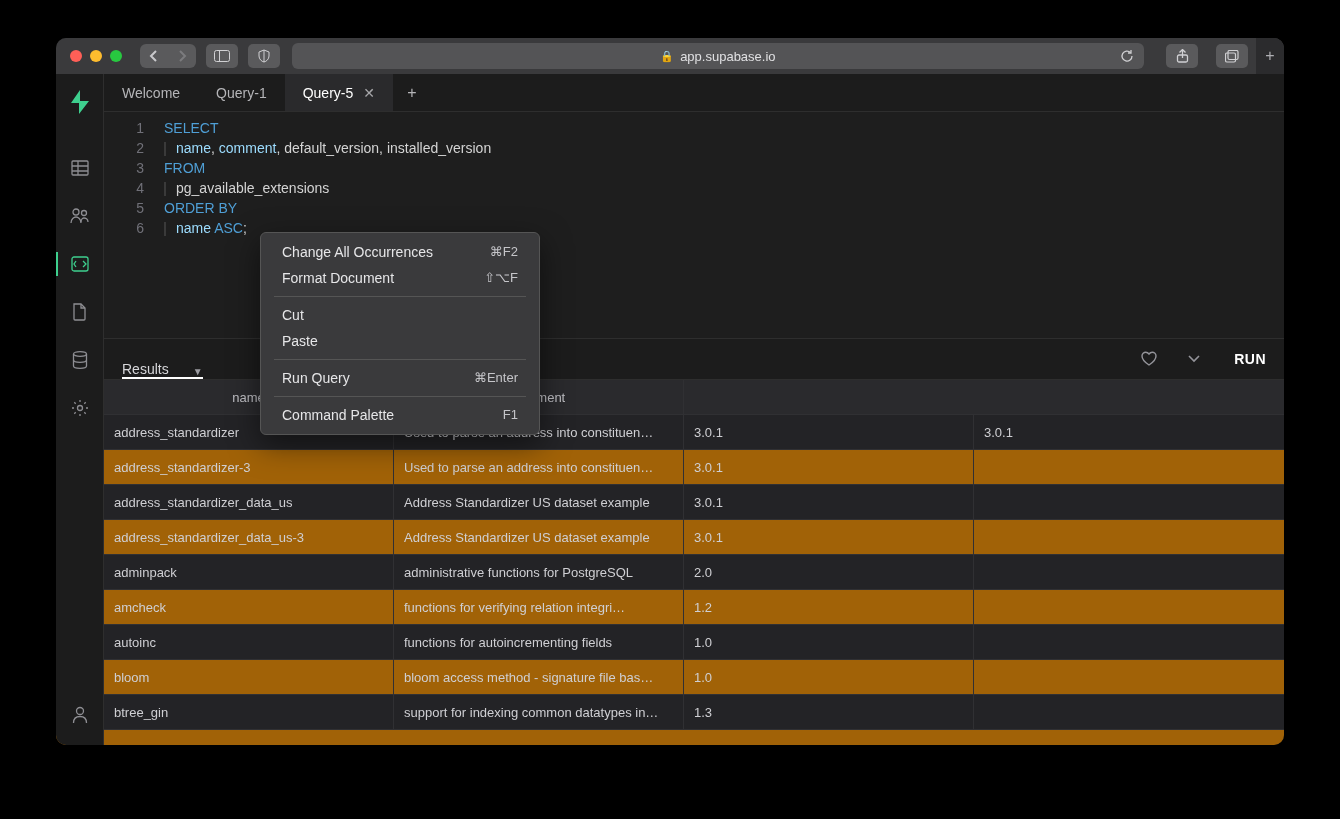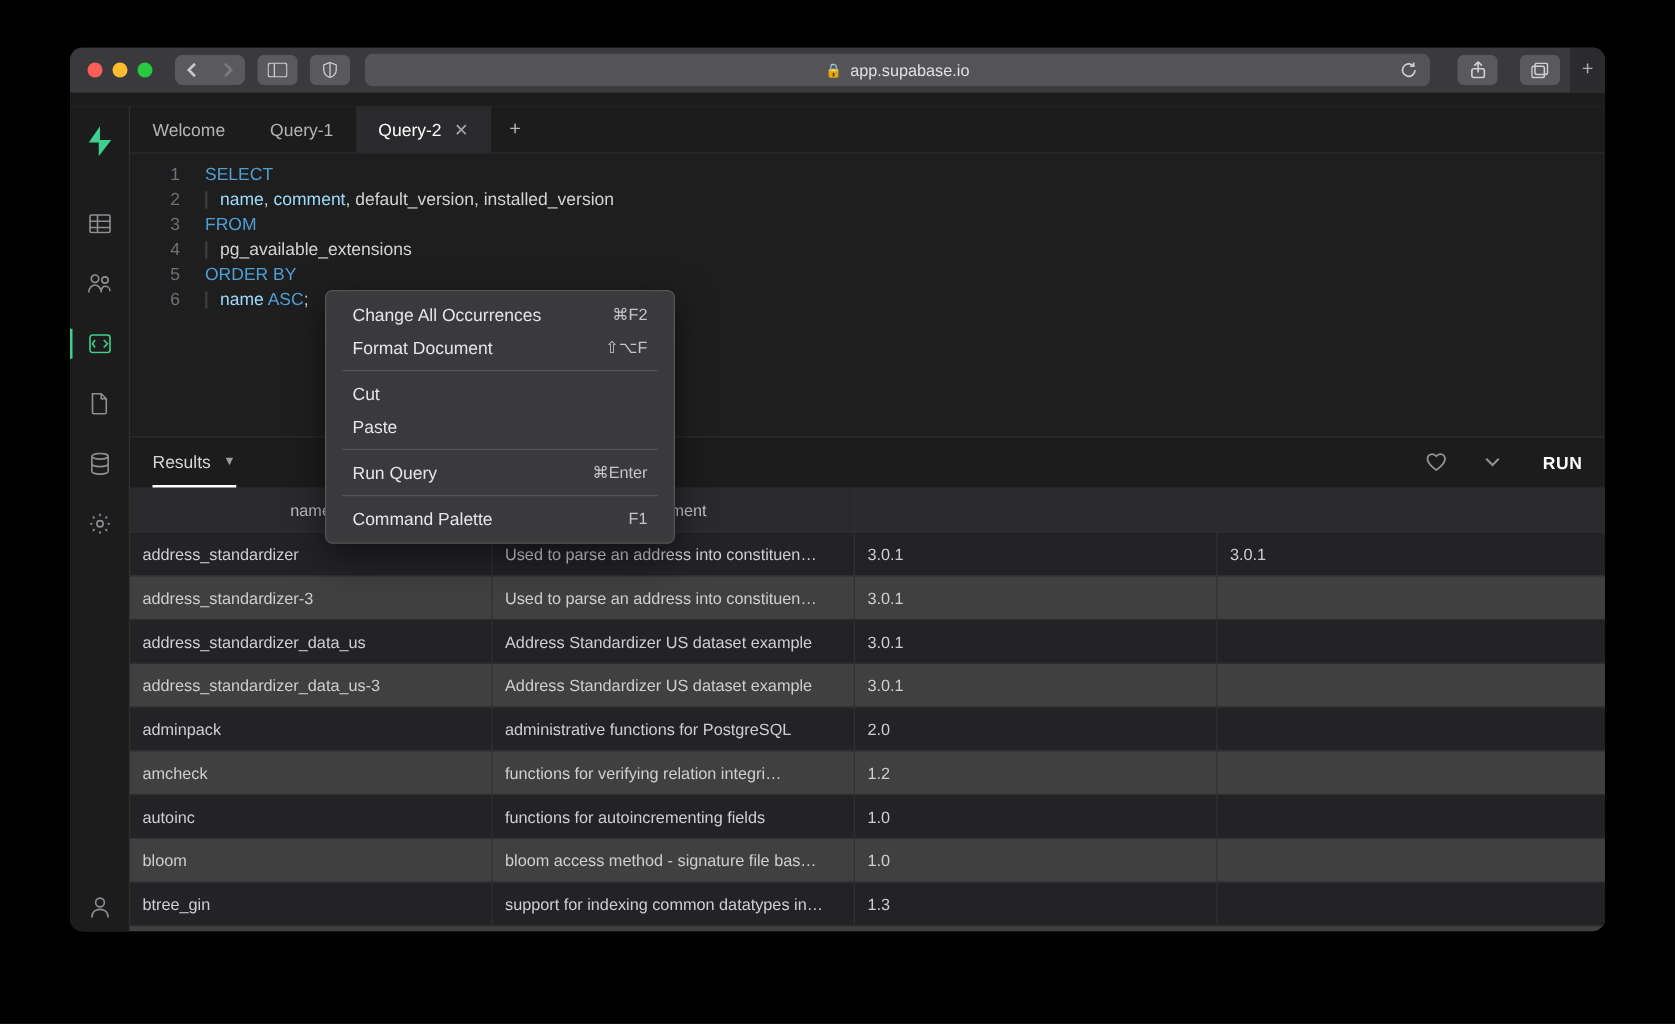--- a/index.html
+++ b/index.html
@@ -43,21 +43,21 @@
 .urlbar .lock { font-size:11px; }
 .urlbar .reload { position:absolute; right:10px; color:#cfcfd2; }
 
 .rightIcons { display:flex; gap:8px; margin-right:8px; }
 
 .plusTab {
   width:28px; height:36px; background:#2b2b2d; display:flex; align-items:center; justify-content:center; color:#aeaeb2; font-size:16px;
 }
 
 
-.app { display:flex; height: calc(100% - 36px); background:#404040;margin-top:11px; }
+.app { display:flex; height: calc(100% - 36px); background:#a16207; }
 .sidebar {
   width:48px; background:#1c1c1c; border-right:1px solid #2e2e2e;
   display:flex; flex-direction:column; align-items:center; padding-top:10px; gap:12px;
 }
 .sb-icon {
   width:36px; height:36px; display:flex; align-items:center; justify-content:center;
   color:#8e8e93; border-radius:6px; cursor:pointer; position:relative;
 }
 .sb-icon.active { color:#3ecf8e; }
 .sb-icon.active::before {
@@ -86,21 +86,21 @@
 .code { flex:1; padding:6px 0 0 8px; line-height:20px; color:#d4d4d4; white-space:pre; }
 .indent { display:inline-block; width:2px; height:14px; background:#3a3a3a; margin-right:10px; vertical-align:middle; }
 .kw { color:#4f9fd6; }
 .ident { color:#9cdcfe; }
 
 
 .resultsbar {
   height:42px; background:#1c1c1c; border-top:1px solid #2e2e2e; border-bottom:1px solid #2e2e2e;
   display:flex; align-items:center; padding:0 18px; color:#d6d6d9; font-size:14px; gap:10px;
 }
-.resultsbar .label { display:flex; align-items:center; gap:10px; border-bottom:2px solid #fff; height:100%; }
+.resultsbar .label { display:flex; align-items:flex-end; gap:24px; border-bottom:2px solid #fff; height:100%; }
 .resultsbar .spacer { flex:1; }
 .runbtn { font-weight:700; color:#fff; letter-spacing:0.5px; cursor:pointer; }
 .rbicon { color:#94949a; display:flex; align-items:center; }
 
 
 .grid { flex:1; overflow:hidden; font-family:ui-monospace,Menlo,Consolas,monospace; font-size:13px; color:#cfcfd3; }
 .grow { display:flex; border-bottom:1px solid #303033; height:35px; align-items:center; }
 .grow.header { background:#2a2a2d; color:#bfbfc4; }
 .grow.alt { background:#232326; }
 .gcell { padding:0 10px; overflow:hidden; text-overflow:ellipsis; white-space:nowrap; border-right:1px solid #303033; height:100%; display:flex; align-items:center; }
@@ -247,21 +247,21 @@
     <div class="main">
 
       <div class="etabs">
         <div class="etab">
           <span>Welcome</span>
         </div>
         <div class="etab">
           <span>Query-1</span>
         </div>
         <div class="etab active">
-          <span>Query-2</span>
+          <span>Query-5</span>
           <span class="close">✕</span>
         </div>
         <div class="etab-new">+</div>
       </div>
 
       <div class="editor">
         <div class="gutter" id="gutter">
             <div>1</div>
             <div>2</div>
             <div>3</div>

